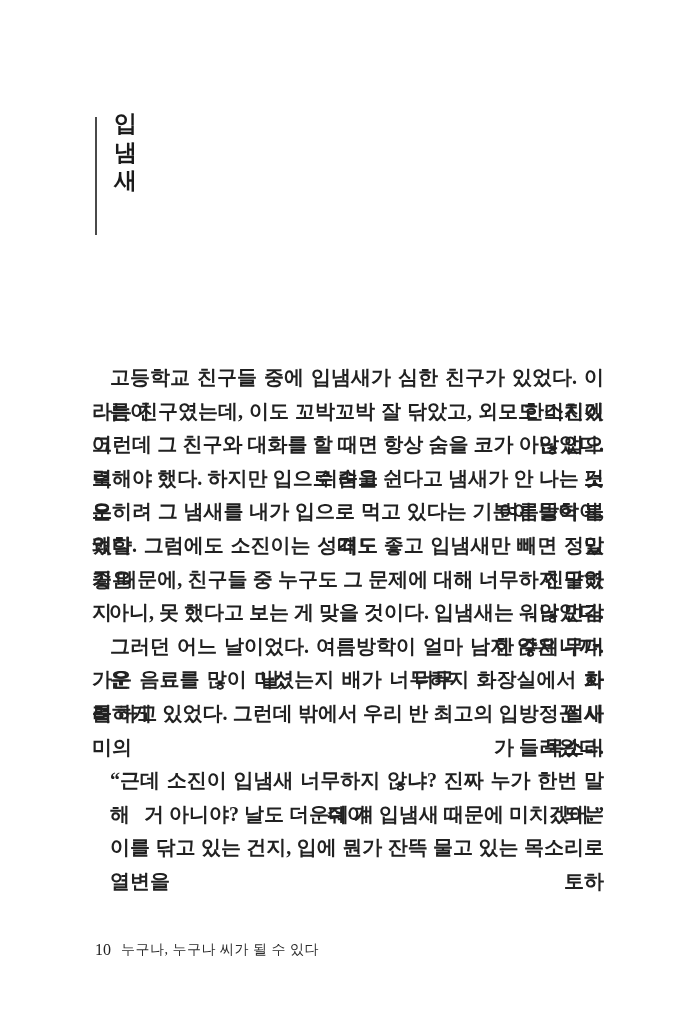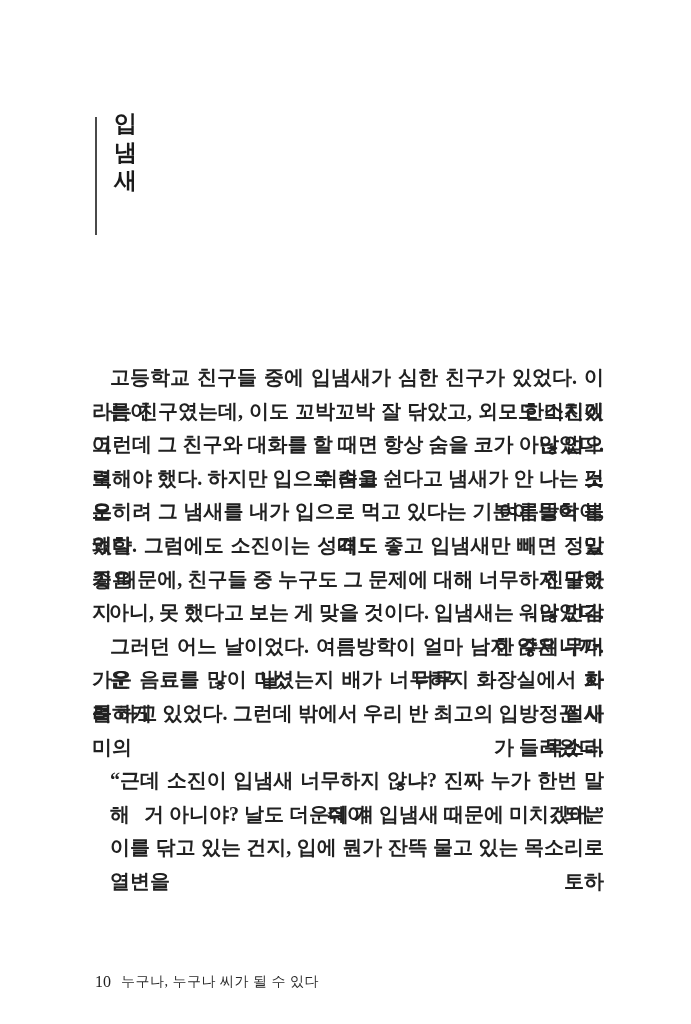--- a/index.html
+++ b/index.html
@@ -57,32 +57,31 @@
     text-justify: inter-word;
   }
   .line.indent { padding-left: 18px; }
 
   
   .footer {
     position: absolute;
     left: 95px;
     top: 941px;
     display: flex;
-    align-items: flex-end;
+    align-items: center;
     gap: 10px;
   }
   .page-number {
     font-size: 16px;
     color: #222222;
   }
   .running-title {
     font-size: 14px;
     color: #2b2b2b;
     letter-spacing: 0.5px;
-    margin-top: 32px;
   }
 </style>
 </head>
 <body>
 
 <div class="page">
 
   <div class="title-rule"></div>
 
   <div class="chapter-title">

